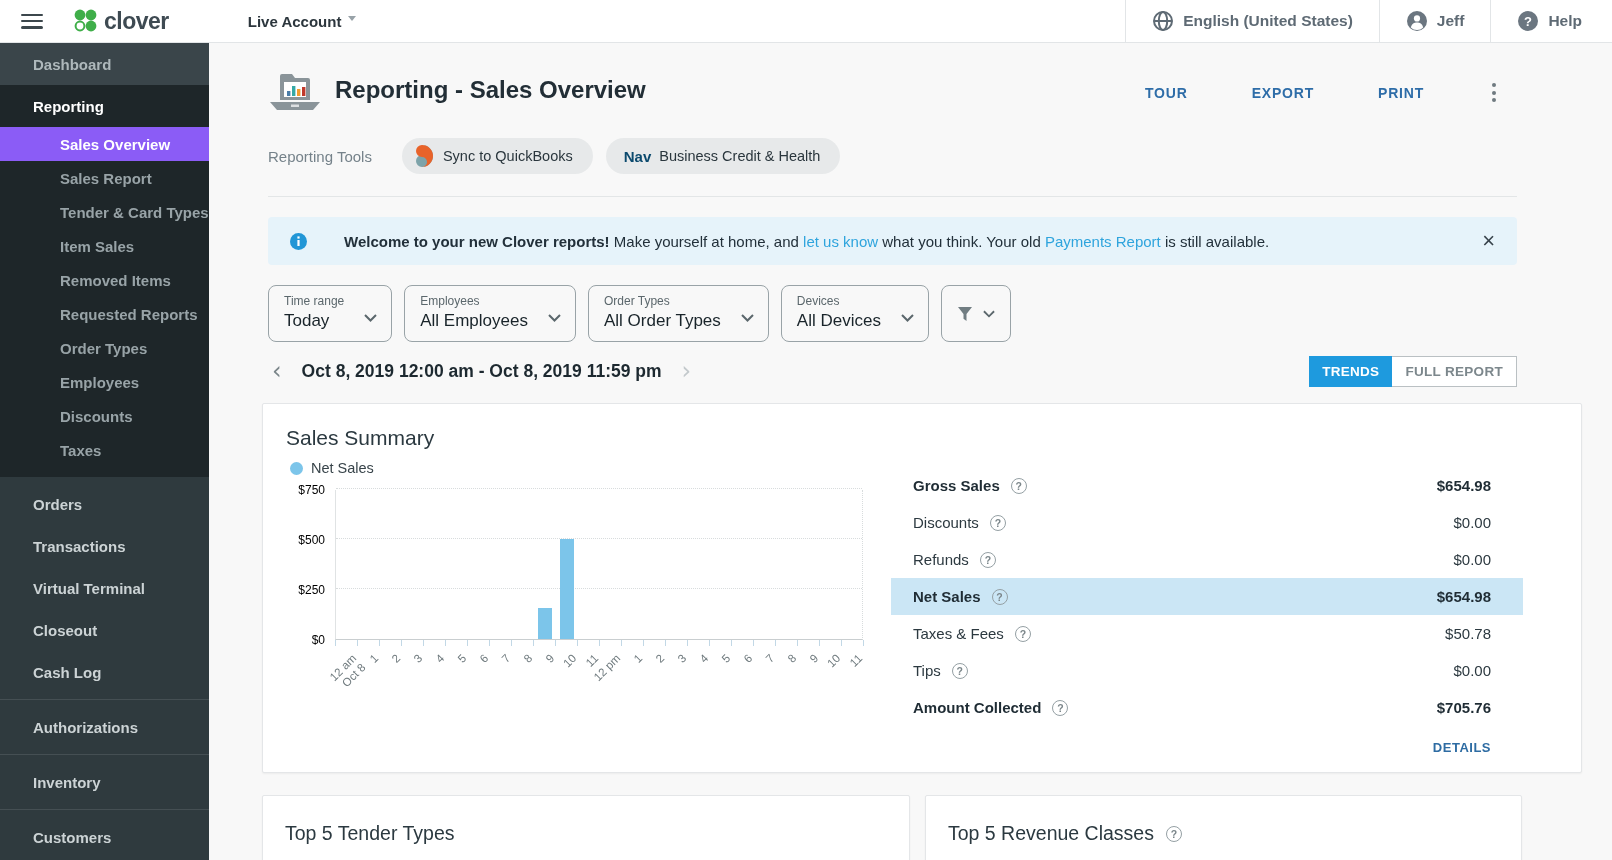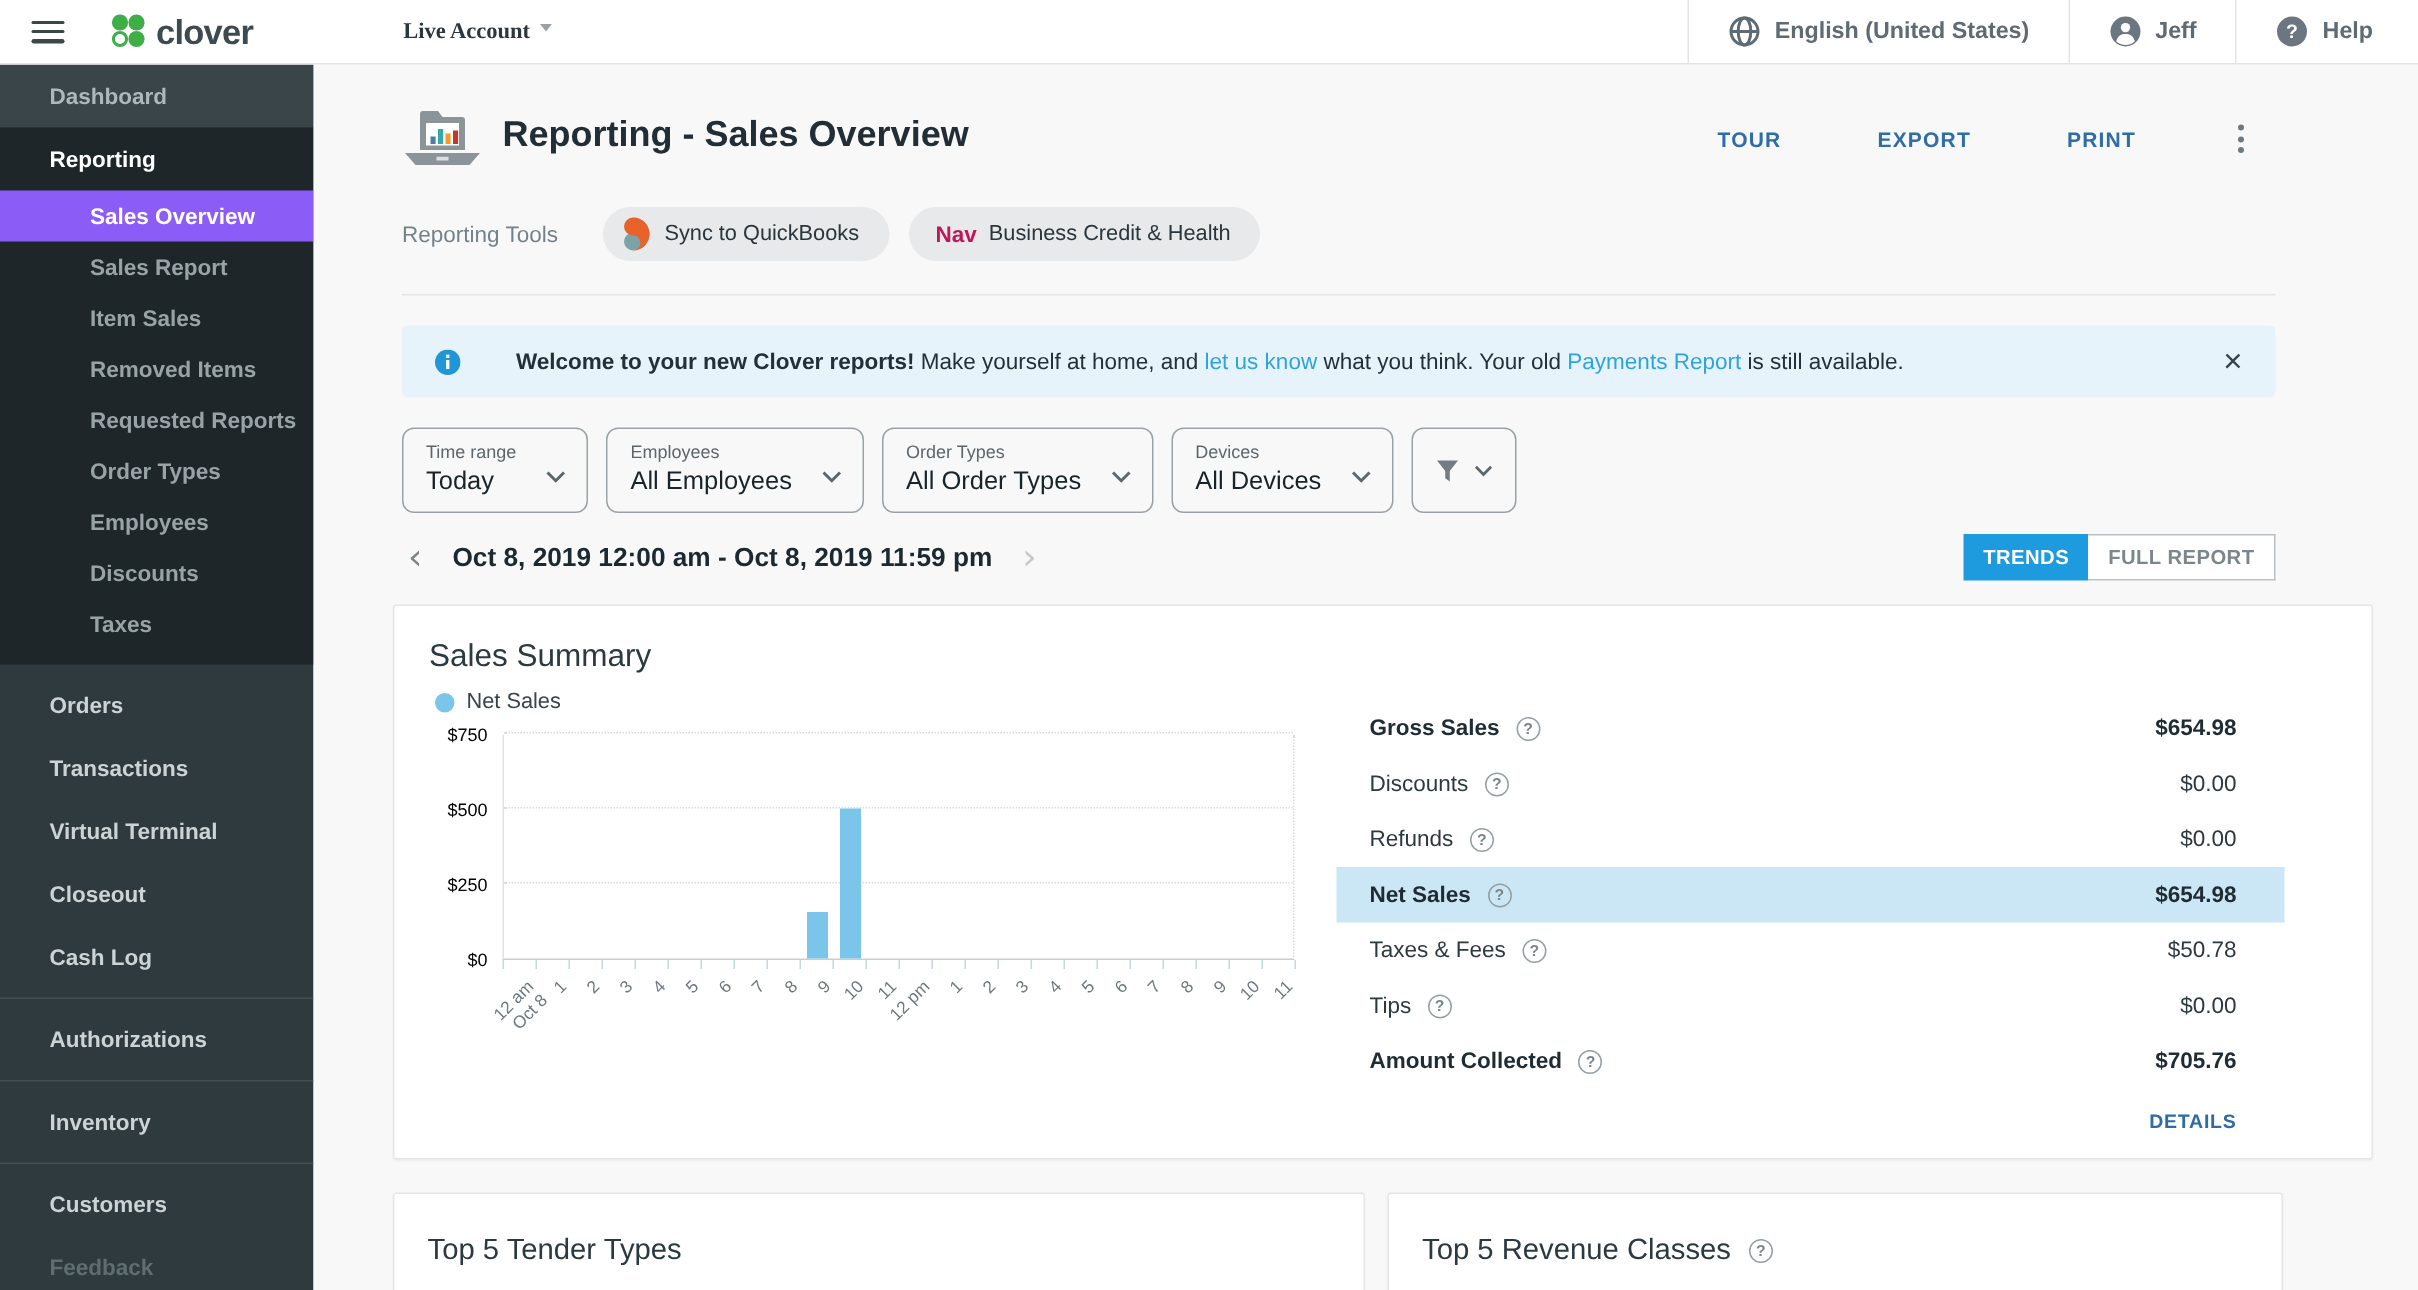--- a/index.html
+++ b/index.html
@@ -7,22 +7,22 @@
     font-family:"Liberation Sans","DejaVu Sans",sans-serif; }
 
   
   .topbar { position:absolute; left:0; top:0; width:1612px; height:43px; background:#fff;
     border-bottom:1px solid #e2e5e7; display:flex; align-items:center; z-index:30; }
   .hamburger { width:22px; height:15px; margin-left:21px; display:flex; flex-direction:column;
     justify-content:space-between; cursor:pointer; }
   .hamburger span { display:block; height:2.5px; background:#3c474c; border-radius:2px; }
   .brand { display:flex; align-items:center; margin-left:27px; }
   .brand-text { font-size:23px; font-weight:bold; color:#3e4a52; letter-spacing:-0.5px; margin-left:4px; }
-  .account { margin-left:100px; display:flex; align-items:center; font-size:15px; font-weight:bold;
-    color:#2c363d; cursor:pointer;font-family:Liberation Serif, serif; }
+  .account { margin-left:79px; display:flex; align-items:center; font-size:15px; font-weight:bold;
+    color:#2c363d; cursor:pointer; }
   .account .caret { width:0; height:0; border-left:4px solid transparent; border-right:4px solid transparent;
     border-top:5px solid #98a2a8; margin-left:7px; margin-top:-6px; }
   .top-right { margin-left:auto; display:flex; align-items:stretch; height:100%; }
   .top-item { display:flex; align-items:center; gap:9px; padding:0 26px; border-left:1px solid #e2e5e7;
     color:#5e6a74; font-size:15.5px; font-weight:bold; cursor:pointer; }
   .top-item:last-child { padding-right:30px; }
 
   
   .sidebar { position:absolute; left:0; top:43px; width:209px; height:817px; background:#2f3a3e;
     color:#ccd3d5; font-size:15px; font-weight:bold; }
@@ -47,21 +47,21 @@
   .head-actions { position:absolute; right:112px; top:36px; display:flex; align-items:center; gap:64px; }
   .head-action { font-size:14px; font-weight:bold; letter-spacing:0.8px; color:#2e6da8; cursor:pointer; }
   .kebab { display:flex; flex-direction:column; gap:3.5px; cursor:pointer; padding:4px; }
   .kebab i { width:4px; height:4px; border-radius:50%; background:#6f7a80; }
 
   .tools-row { display:flex; align-items:center; margin:24px 0 0 59px; }
   .tools-label { font-size:15px; color:#75828a; margin-right:30px; }
   .pill { height:36px; background:#e7e9ea; border-radius:18px; display:flex; align-items:center;
     padding:0 20px 0 8px; margin-right:13px; cursor:pointer; font-size:14.5px; color:#2a363d; }
   .pill .pill-ic { width:24px; height:24px; margin-right:9px; }
-  .pill .nav-logo { font-size:15px; font-weight:bold; color:#be185d; margin-right:8px; letter-spacing:0; }
+  .pill .nav-logo { font-size:15px; font-weight:bold; color:#0c4a6e; margin-right:8px; letter-spacing:0; }
   .head-divider { border-bottom:1px solid #e3e6e7; margin:22px 95px 0 59px; }
 
   
   .banner { margin:20px 95px 0 59px; height:48px; background:#e6f3fa; border-radius:4px;
     display:flex; align-items:center; padding:0 22px; font-size:15px; color:#22303a;gap:24px; }
   .banner .btxt b { font-weight:bold; }
   .banner a { color:#2ea4dd; text-decoration:none; cursor:pointer; }
   .banner .close { margin-left:auto; font-size:22px; color:#37424a; cursor:pointer; line-height:1; }
   .info-ic { width:17px; height:17px; margin-right:13px; flex:0 0 auto; }
 
@@ -180,20 +180,21 @@
   <div class="side-dashboard">
     <span>Dashboard</span>
   </div>
   <div class="side-reporting">
     <div class="side-reporting-label">
       <span>Reporting</span>
     </div>
     <div id="reporting-subs">
         <div class="side-sub active">Sales Overview</div>
         <div class="side-sub">Sales Report</div>
+        <div class="side-sub">Tender &amp; Card Types</div>
         <div class="side-sub">Item Sales</div>
         <div class="side-sub">Removed Items</div>
         <div class="side-sub">Requested Reports</div>
         <div class="side-sub">Order Types</div>
         <div class="side-sub">Employees</div>
         <div class="side-sub">Discounts</div>
         <div class="side-sub">Taxes</div>
       </div>
   </div>
   <div id="sidebar-groups">

